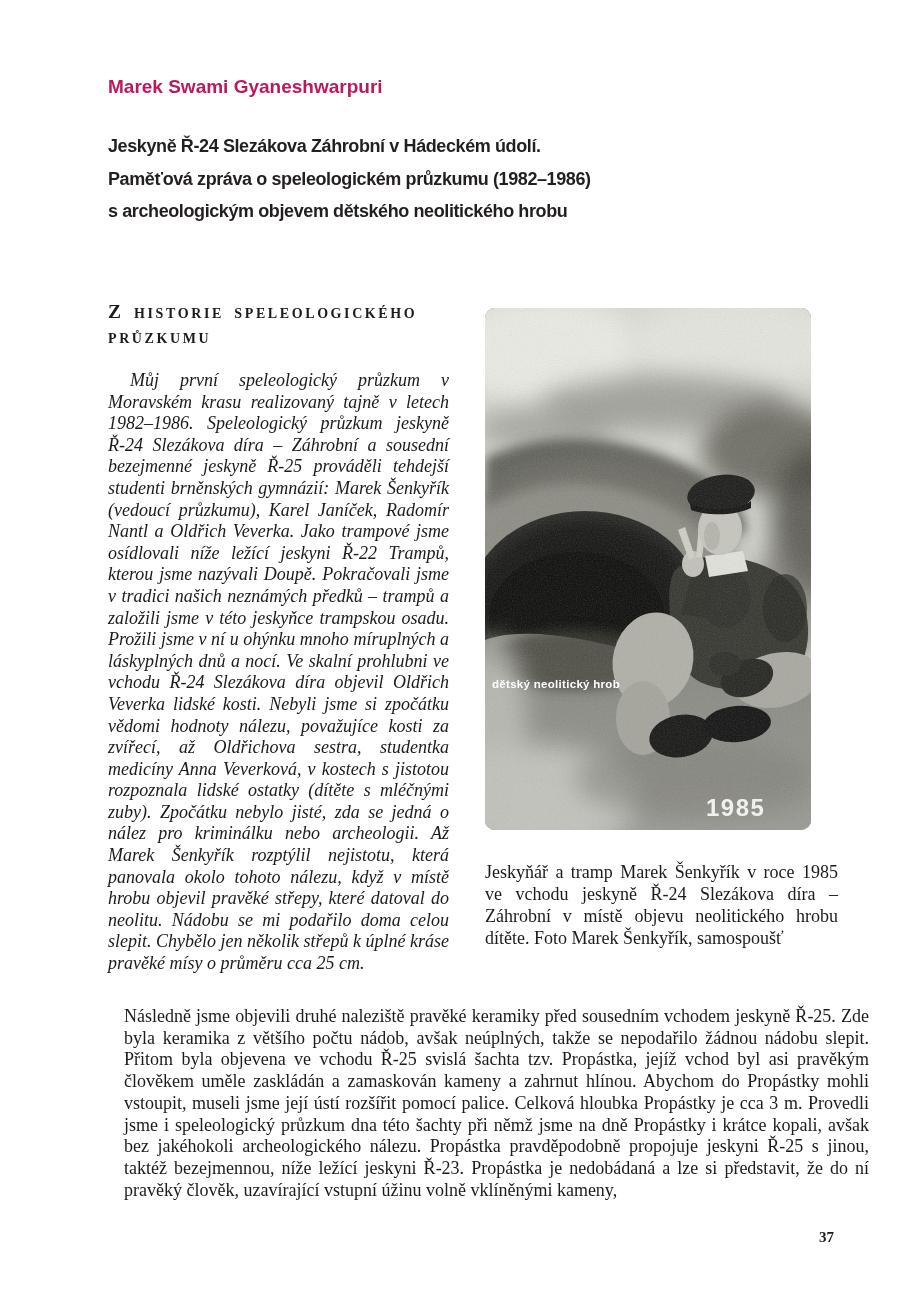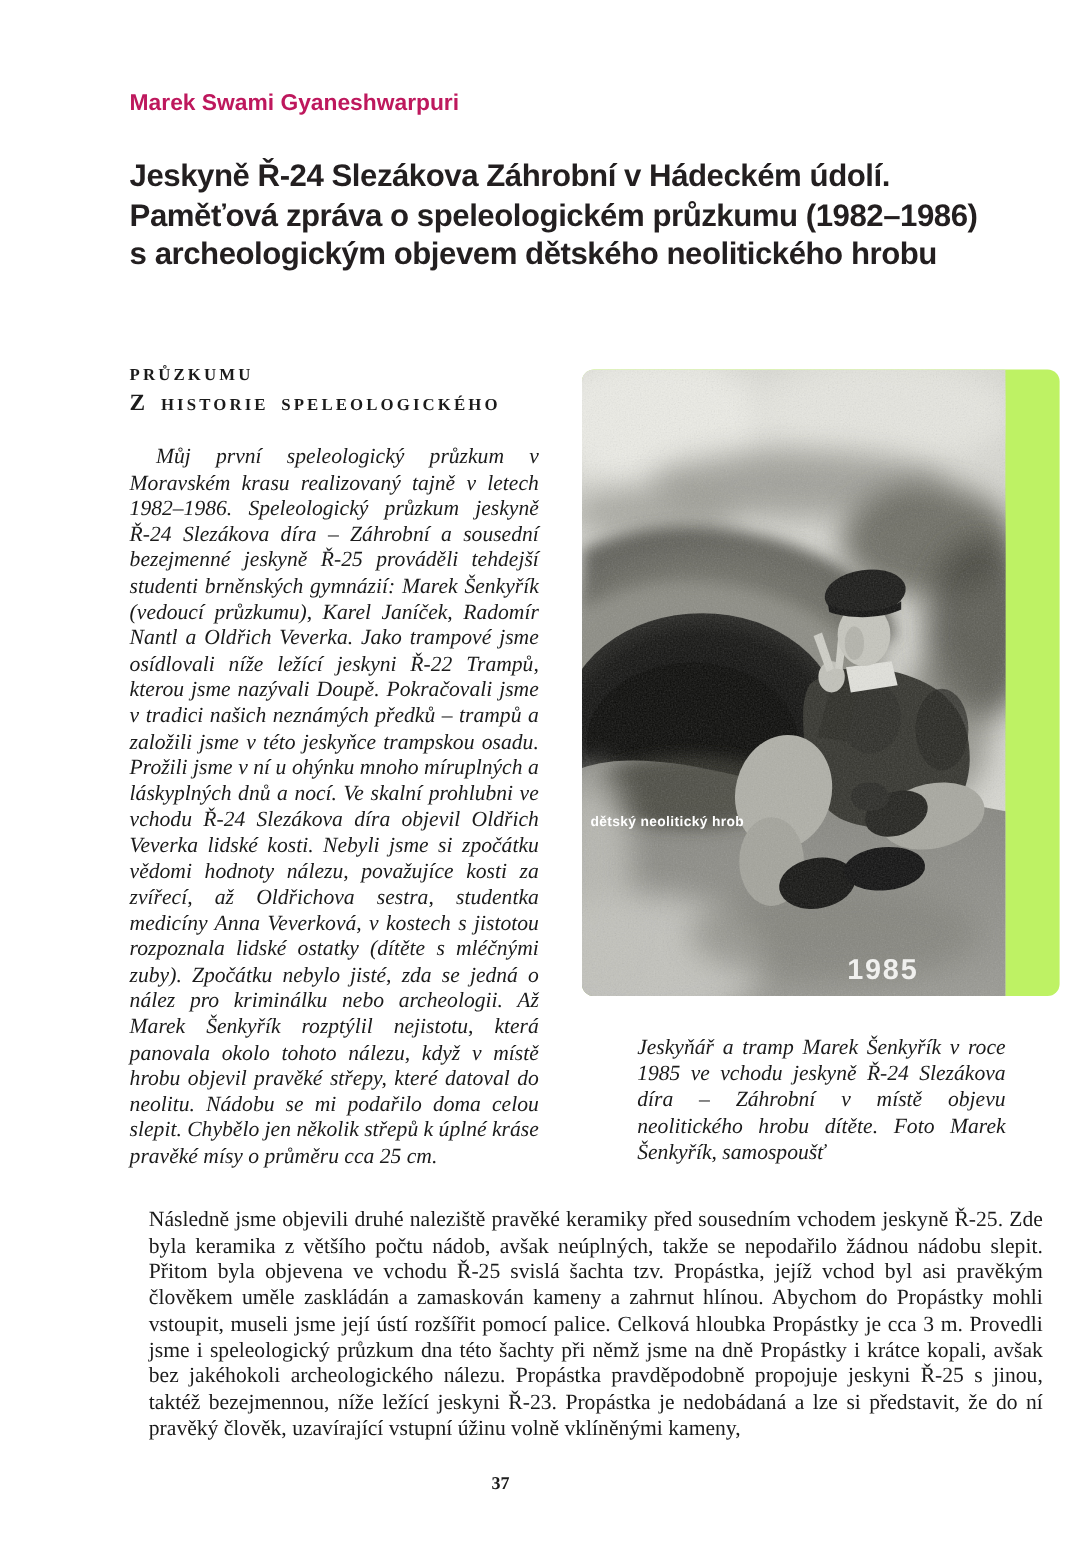--- a/index.html
+++ b/index.html
@@ -13,77 +13,76 @@
   }
   .author{
     position:absolute;left:108px;top:76px;
     font-family:"Liberation Sans", sans-serif;
     font-weight:700;font-size:19px;color:#be185d;
     white-space:nowrap;
   }
   .title{
     position:absolute;left:108px;top:130px;width:760px;
     font-family:"Liberation Sans", sans-serif;
-    font-weight:700;font-size:26px;line-height:32.5px;
+    font-weight:700;font-size:18px;line-height:32.5px;
     letter-spacing:-0.4px;color:#231f20;
   }
   .title .tline{white-space:nowrap;}
   .section-heading{
     position:absolute;left:108px;top:299px;width:360px;
     font-family:"Liberation Serif", serif;
     font-weight:700;font-size:19.5px;line-height:25px;
     font-variant:small-caps;
     letter-spacing:2.6px;word-spacing:3px;
     color:#1b1b1b;
   }
   .col-text{
     position:absolute;left:108px;top:370px;width:341px;
     font-size:18px;line-height:21.6px;
     text-align:justify;
     font-style:italic;
   }
   .col-text p{margin:0;text-indent:22px;}
   .figure{position:absolute;left:485px;top:308px;width:353px;}
   .photo{
-    position:relative;width:398px;height:522px;
-    border-radius:10px;overflow:hidden;background:#bef264;text-decoration:underline;
+    position:relative;width:326px;height:522px;
+    border-radius:10px;overflow:hidden;background:#15803d;text-decoration:underline;
   }
   .photo svg{display:block;}
   .caption{
     margin-top:31px;
-    font-style:italic;font-size:18px;line-height:22px;
+    font-size:18px;line-height:22px;
     text-align:justify;
-    margin-left:46px;
   }
   .body-full{
     position:absolute;left:124px;top:1006px;width:745px;
     font-size:18px;line-height:21.7px;
     text-align:justify;
   }
   .pageno{
     position:absolute;left:0;top:1229px;width:834px;
-    text-align:center;font-weight:700;font-size:15px;
+    text-align:right;font-weight:700;font-size:15px;
   }
 </style>
 </head>
 <body>
 
 <div class="page">
 
   <div class="author">Marek Swami Gyaneshwarpuri</div>
 
   <div class="title">
     <div class="tline">Jeskyně Ř-24 Slezákova Záhrobní v Hádeckém údolí.</div>
     <div class="tline">Paměťová zpráva o speleologickém průzkumu (1982–1986)</div>
     <div class="tline">s archeologickým objevem dětského neolitického hrobu</div>
   </div>
 
   <div class="section-heading">
+    <div>Z historie speleologického</div>
     <div>průzkumu</div>
-    <div>Z historie speleologického</div>
   </div>
 
   <div class="col-text">
     <p>Můj první speleologický průzkum v Moravském krasu realizovaný tajně v letech 1982–1986. Speleologický průzkum jeskyně Ř-24 Slezákova díra – Záhrobní a sousední bezejmenné jeskyně Ř-25 prováděli tehdejší studenti brněnských gymnázií: Marek Šenkyřík (vedoucí průzkumu), Karel Janíček, Radomír Nantl a Oldřich Veverka. Jako trampové jsme osídlovali níže ležící jeskyni Ř-22 Trampů, kterou jsme nazývali Doupě. Pokračovali jsme v tradici našich neznámých předků – trampů a založili jsme v této jeskyňce trampskou osadu. Prožili jsme v ní u ohýnku mnoho míruplných a láskyplných dnů a nocí. Ve skalní prohlubni ve vchodu Ř-24 Slezákova díra objevil Oldřich Veverka lidské kosti. Nebyli jsme si zpočátku vědomi hodnoty nálezu, považujíce kosti za zvířecí, až Oldřichova sestra, studentka medicíny Anna Veverková, v kostech s jistotou rozpoznala lidské ostatky (dítěte s mléčnými zuby). Zpočátku nebylo jisté, zda se jedná o nález pro kriminálku nebo archeologii. Až Marek Šenkyřík rozptýlil nejistotu, která panovala okolo tohoto nálezu, když v místě hrobu objevil pravěké střepy, které datoval do neolitu. Nádobu se mi podařilo doma celou slepit. Chybělo jen několik střepů k úplné kráse pravěké mísy o průměru cca 25 cm.</p>
   </div>
 
   <div class="figure">
     <div class="photo">
       <svg width="353" height="522" viewBox="0 0 353 522" xmlns="http://www.w3.org/2000/svg">
         <defs>

